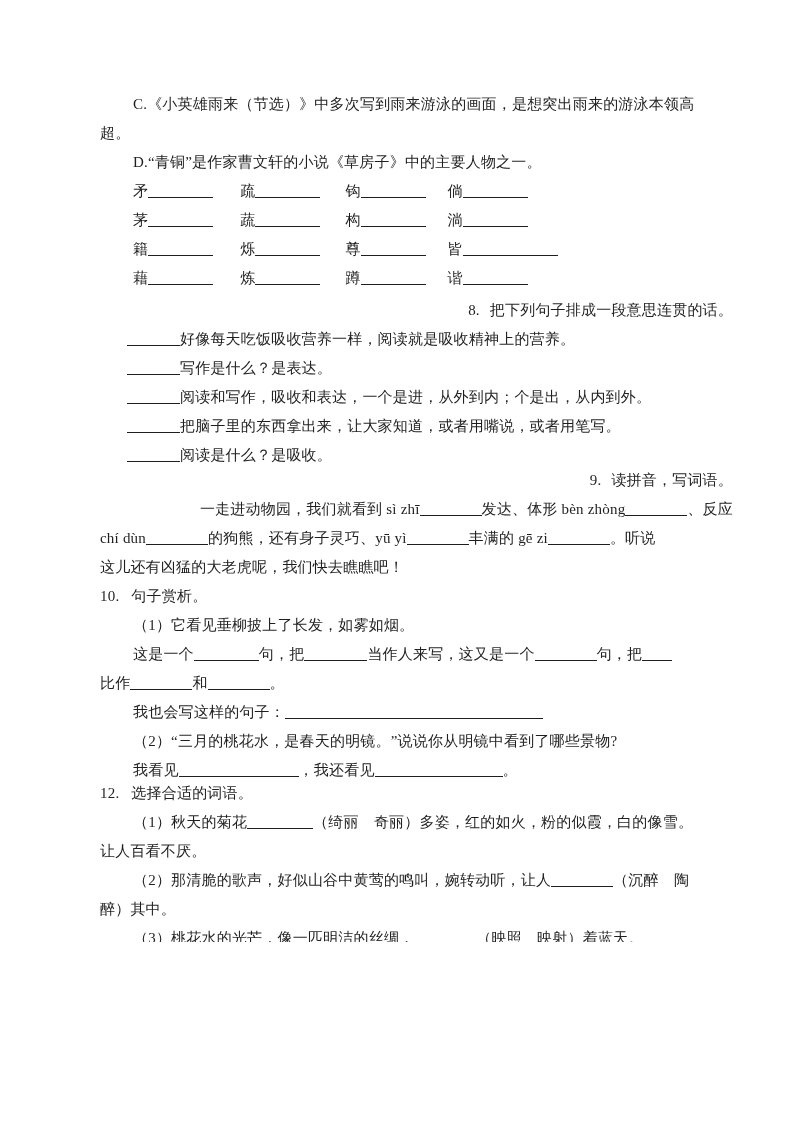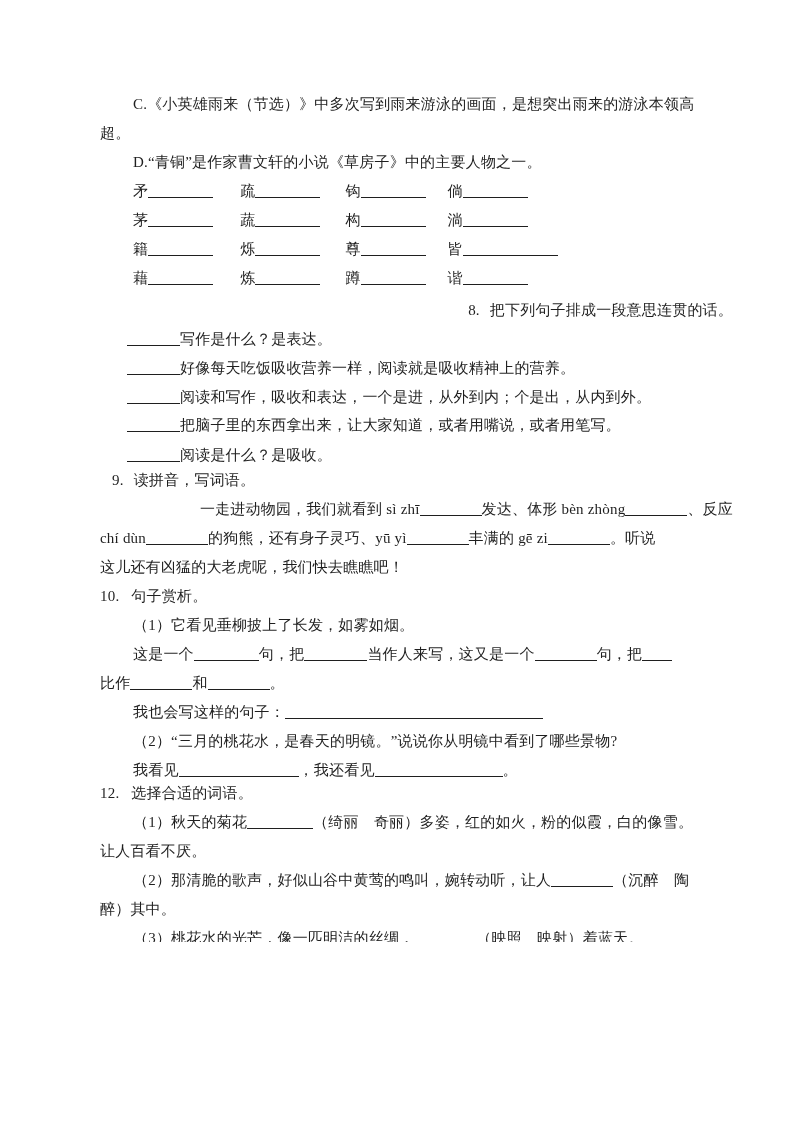--- a/index.html
+++ b/index.html
@@ -49,26 +49,26 @@
 <div class="page">
   <div class="doc" id="doc" style="color: rgb(31, 31, 31);">
       <div class="ln" style="padding-left: 33px;"><span class="run">C.《小英雄雨来（节选）》中多次写到雨来游泳的画面，是想突出雨来的游泳本领高</span></div>
       <div class="ln" style="padding-left: 0px;"><span class="run">超。</span></div>
       <div class="ln" style="padding-left: 33px;"><span class="run">D.“青铜”是作家曹文轩的小说《草房子》中的主要人物之一。</span></div>
       <div class="ln" style="padding-left: 33px;"><span class="run">矛</span><span class="blank" style="width: 65px; border-bottom-color: rgb(31, 31, 31);"></span><span class="sp" style="width: 27px;"></span><span class="run">疏</span><span class="blank" style="width: 65px; border-bottom-color: rgb(31, 31, 31);"></span><span class="sp" style="width: 25px;"></span><span class="run">钩</span><span class="blank" style="width: 65px; border-bottom-color: rgb(31, 31, 31);"></span><span class="sp" style="width: 22px;"></span><span class="run">倘</span><span class="blank" style="width: 65px; border-bottom-color: rgb(31, 31, 31);"></span></div>
       <div class="ln" style="padding-left: 33px;"><span class="run">茅</span><span class="blank" style="width: 65px; border-bottom-color: rgb(31, 31, 31);"></span><span class="sp" style="width: 27px;"></span><span class="run">蔬</span><span class="blank" style="width: 65px; border-bottom-color: rgb(31, 31, 31);"></span><span class="sp" style="width: 25px;"></span><span class="run">构</span><span class="blank" style="width: 65px; border-bottom-color: rgb(31, 31, 31);"></span><span class="sp" style="width: 22px;"></span><span class="run">淌</span><span class="blank" style="width: 65px; border-bottom-color: rgb(31, 31, 31);"></span></div>
       <div class="ln" style="padding-left: 33px;"><span class="run">籍</span><span class="blank" style="width: 65px; border-bottom-color: rgb(31, 31, 31);"></span><span class="sp" style="width: 27px;"></span><span class="run">烁</span><span class="blank" style="width: 65px; border-bottom-color: rgb(31, 31, 31);"></span><span class="sp" style="width: 25px;"></span><span class="run">尊</span><span class="blank" style="width: 65px; border-bottom-color: rgb(31, 31, 31);"></span><span class="sp" style="width: 22px;"></span><span class="run">皆</span><span class="blank" style="width: 95px; border-bottom-color: rgb(31, 31, 31);"></span></div>
       <div class="ln" style="padding-left: 33px;"><span class="run">藉</span><span class="blank" style="width: 65px; border-bottom-color: rgb(31, 31, 31);"></span><span class="sp" style="width: 27px;"></span><span class="run">炼</span><span class="blank" style="width: 65px; border-bottom-color: rgb(31, 31, 31);"></span><span class="sp" style="width: 25px;"></span><span class="run">蹲</span><span class="blank" style="width: 65px; border-bottom-color: rgb(31, 31, 31);"></span><span class="sp" style="width: 22px;"></span><span class="run">谐</span><span class="blank" style="width: 65px; border-bottom-color: rgb(31, 31, 31);"></span></div>
       <div class="ln" style="padding-left: 12px; margin-top: 3px; text-align: right;"><span class="run">8.</span><span class="sp" style="width: 10px;"></span><span class="run">把下列句子排成一段意思连贯的话。</span></div>
+      <div class="ln" style="padding-left: 27px;"><span class="blank" style="width: 53px; border-bottom-color: rgb(31, 31, 31);"></span><span class="run">好像每天吃饭吸收营养一样，阅读就是吸收精神上的营养。</span></div>
       <div class="ln" style="padding-left: 27px;"><span class="blank" style="width: 53px; border-bottom-color: rgb(31, 31, 31);"></span><span class="run">写作是什么？是表达。</span></div>
-      <div class="ln" style="padding-left: 27px;"><span class="blank" style="width: 53px; border-bottom-color: rgb(31, 31, 31);"></span><span class="run">好像每天吃饭吸收营养一样，阅读就是吸收精神上的营养。</span></div>
       <div class="ln" style="padding-left: 27px;"><span class="blank" style="width: 53px; border-bottom-color: rgb(31, 31, 31);"></span><span class="run">阅读和写作，吸收和表达，一个是进，从外到内；个是出，从内到外。</span></div>
-      <div class="ln" style="padding-left: 27px; font-family: Liberation Mono, monospace;"><span class="blank" style="width: 53px; border-bottom-color: rgb(31, 31, 31);"></span><span class="run">把脑子里的东西拿出来，让大家知道，或者用嘴说，或者用笔写。</span></div>
+      <div class="ln" style="padding-left: 27px;"><span class="blank" style="width: 53px; border-bottom-color: rgb(31, 31, 31);"></span><span class="run">把脑子里的东西拿出来，让大家知道，或者用嘴说，或者用笔写。</span></div>
       <div class="ln" style="padding-left: 27px;"><span class="blank" style="width: 53px; border-bottom-color: rgb(31, 31, 31);"></span><span class="run">阅读是什么？是吸收。</span></div>
-      <div class="ln" style="padding-left: 12px; margin-top: -4px;"><span class="run">9.</span><span class="sp" style="width: 10px;"></span><span class="run">读拼音，写词语。</span></div>
+      <div class="ln" style="padding-left: 12px; margin-top: -4px; text-align: right;"><span class="run">9.</span><span class="sp" style="width: 10px;"></span><span class="run">读拼音，写词语。</span></div>
       <div class="ln" style="padding-left: 33px; text-align: right;"><span class="run">一走进动物园，我们就看到 sì zhī</span><span class="blank" style="width: 62px; border-bottom-color: rgb(31, 31, 31);"></span><span class="run">发达、体形 bèn zhòng</span><span class="blank" style="width: 62px; border-bottom-color: rgb(31, 31, 31);"></span><span class="run">、反应</span></div>
       <div class="ln" style="padding-left: 0px;"><span class="run">chí dùn</span><span class="blank" style="width: 62px; border-bottom-color: rgb(31, 31, 31);"></span><span class="run">的狗熊，还有身子灵巧、yū yì</span><span class="blank" style="width: 62px; border-bottom-color: rgb(31, 31, 31);"></span><span class="run">丰满的 gē zi</span><span class="blank" style="width: 62px; border-bottom-color: rgb(31, 31, 31);"></span><span class="run">。听说</span></div>
       <div class="ln" style="padding-left: 0px;"><span class="run">这儿还有凶猛的大老虎呢，我们快去瞧瞧吧！</span></div>
       <div class="ln" style="padding-left: 0px;"><span class="run">10.</span><span class="sp" style="width: 12px;"></span><span class="run">句子赏析。</span></div>
       <div class="ln" style="padding-left: 33px;"><span class="run">（1）它看见垂柳披上了长发，如雾如烟。</span></div>
       <div class="ln" style="padding-left: 33px;"><span class="run">这是一个</span><span class="blank" style="width: 65px; border-bottom-color: rgb(31, 31, 31);"></span><span class="run">句，把</span><span class="blank" style="width: 63px; border-bottom-color: rgb(31, 31, 31);"></span><span class="run">当作人来写，这又是一个</span><span class="blank" style="width: 62px; border-bottom-color: rgb(31, 31, 31);"></span><span class="run">句，把</span><span class="blank" style="width: 30px; border-bottom-color: rgb(31, 31, 31);"></span></div>
       <div class="ln" style="padding-left: 0px;"><span class="run">比作</span><span class="blank" style="width: 62px; border-bottom-color: rgb(31, 31, 31);"></span><span class="run">和</span><span class="blank" style="width: 62px; border-bottom-color: rgb(31, 31, 31);"></span><span class="run">。</span></div>
       <div class="ln" style="padding-left: 33px;"><span class="run">我也会写这样的句子：</span><span class="blank" style="width: 258px; border-bottom-color: rgb(31, 31, 31);"></span></div>
       <div class="ln" style="padding-left: 33px;"><span class="run">（2）“三月的桃花水，是春天的明镜。”说说你从明镜中看到了哪些景物?</span></div>
       <div class="ln" style="padding-left: 33px;"><span class="run">我看见</span><span class="blank" style="width: 120px; border-bottom-color: rgb(31, 31, 31);"></span><span class="run">，我还看见</span><span class="blank" style="width: 128px; border-bottom-color: rgb(31, 31, 31);"></span><span class="run">。</span></div>

